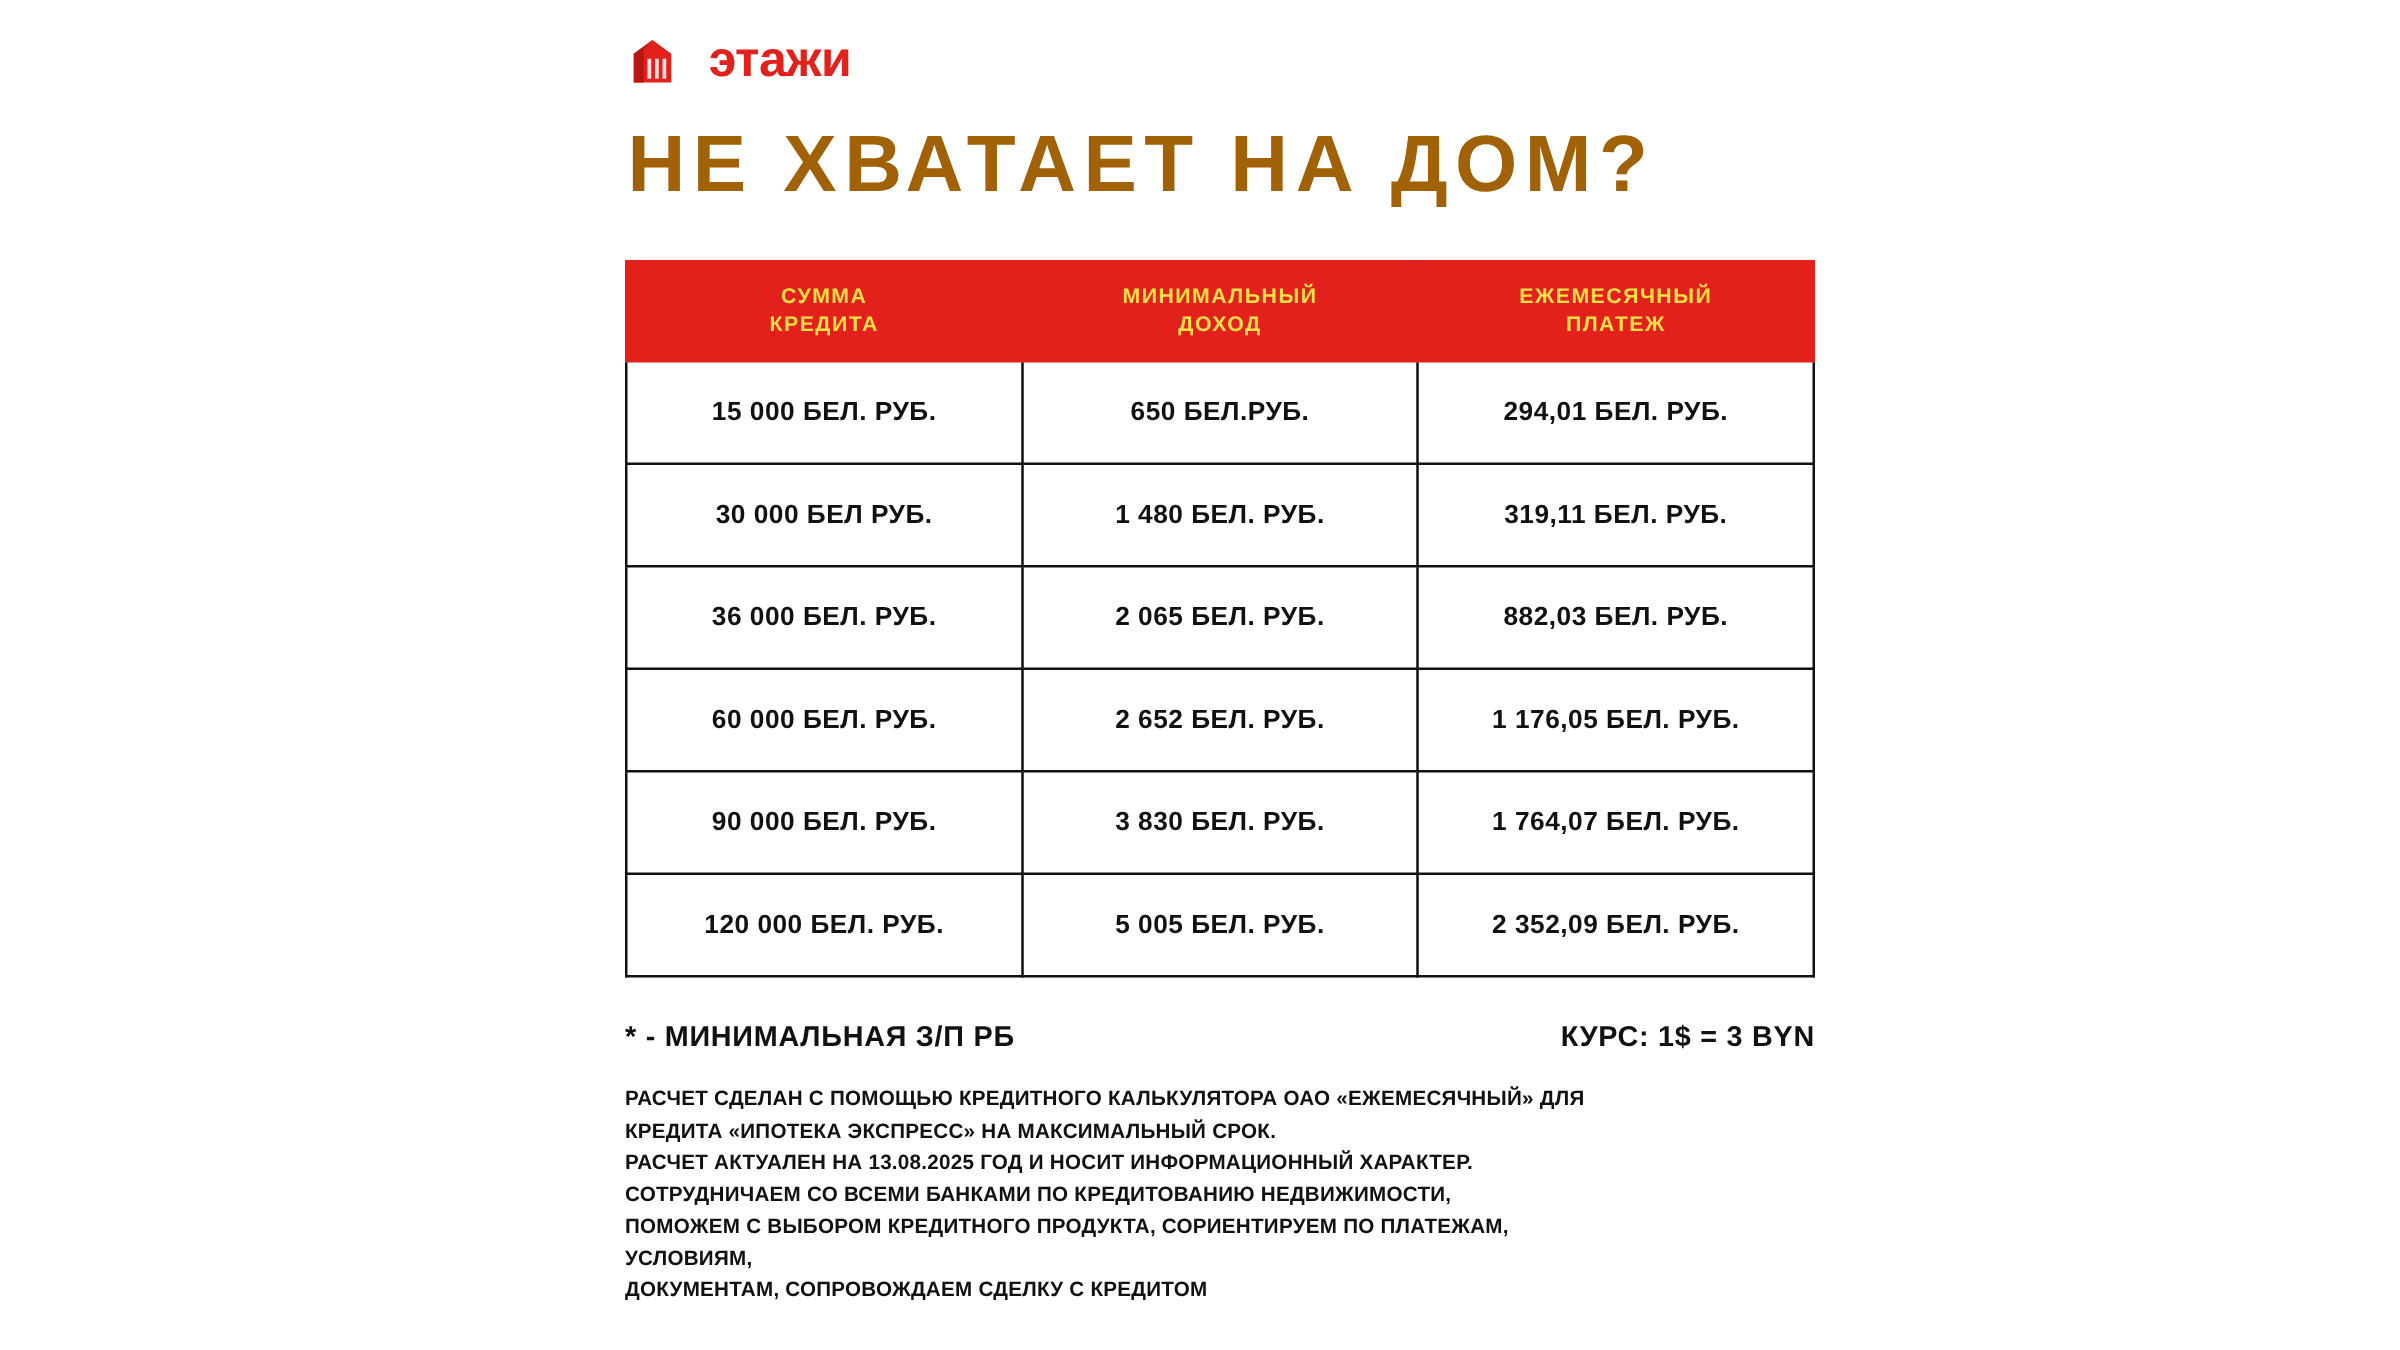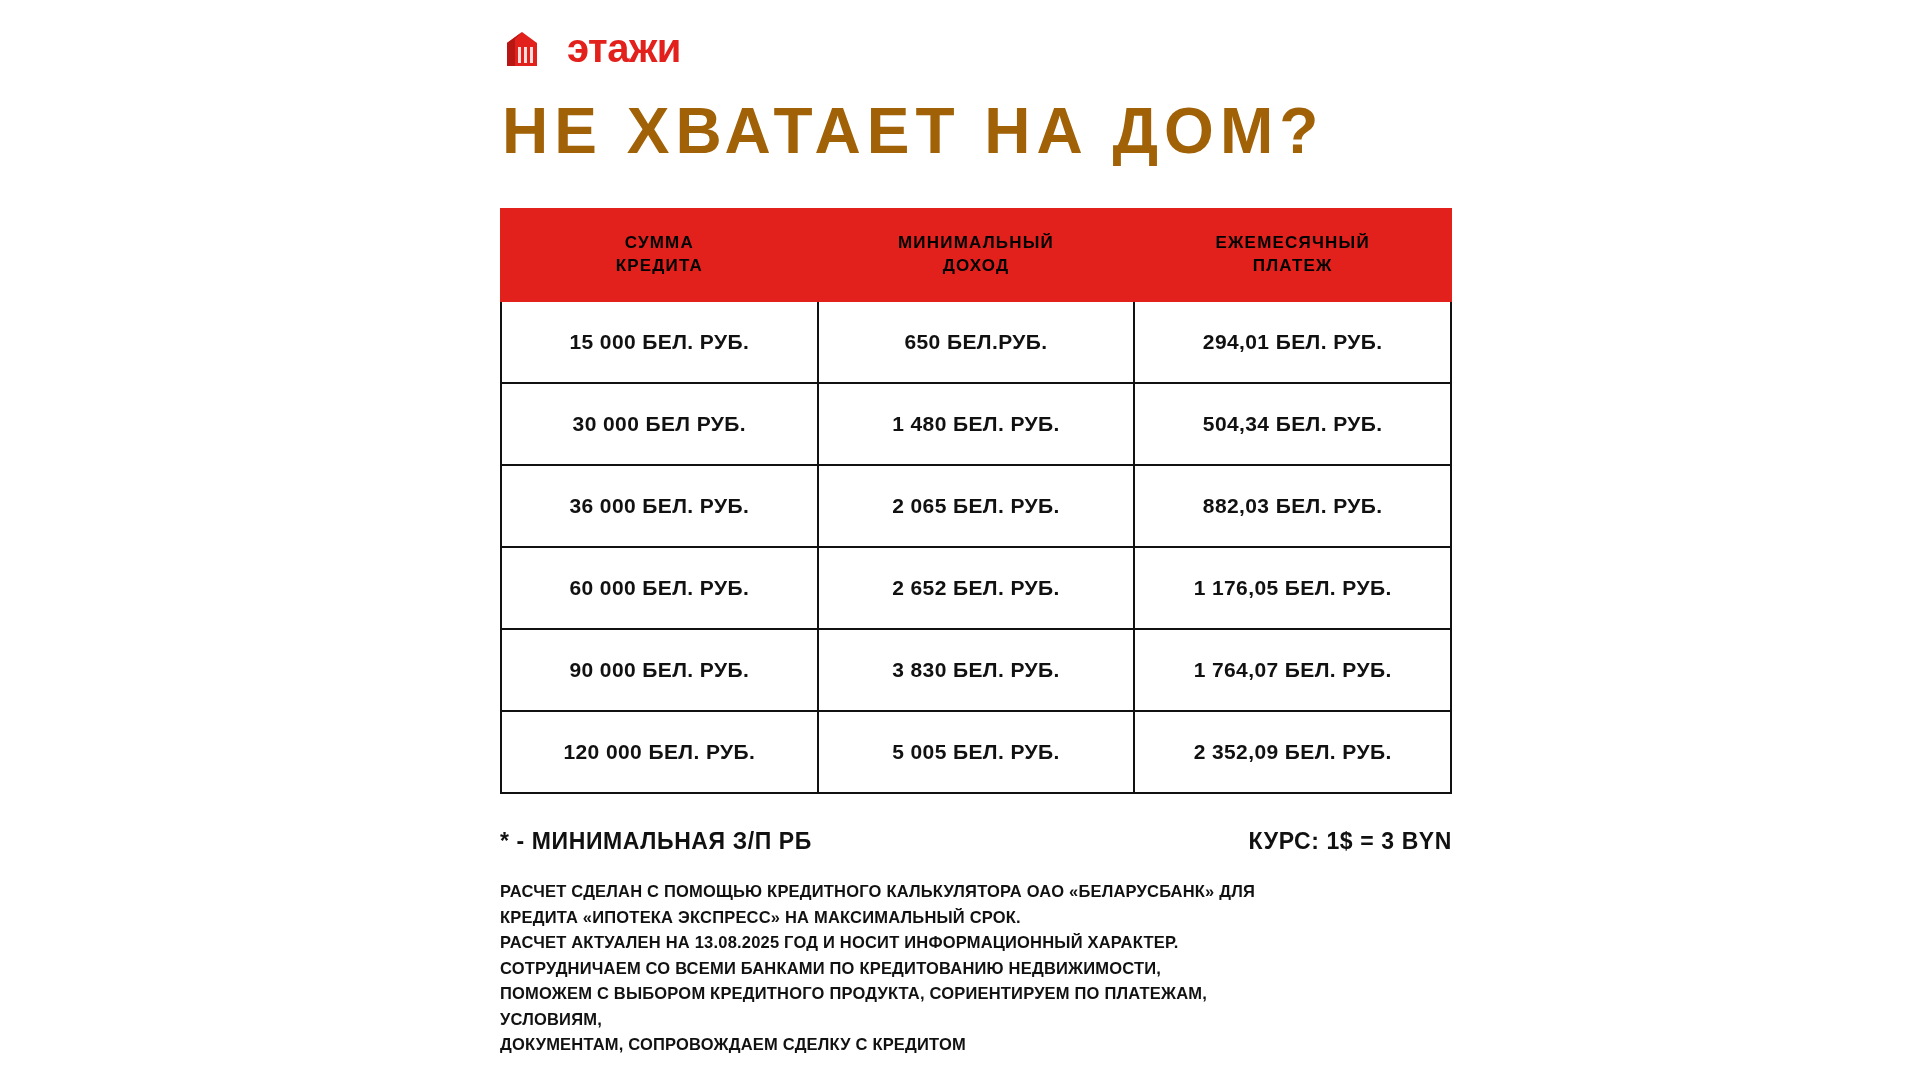--- a/index.html
+++ b/index.html
@@ -62,27 +62,27 @@
     border-collapse: collapse;
     table-layout: fixed;
   }
   .table th, .table td {
     border: 2px solid #111111;
     text-align: center;
     vertical-align: middle;
   }
   .table thead th {
     background: #E2211C;
-    color: #000000;
+    color: #fde047;
     border-color: #E2211C;
     font-size: 17px;
     font-weight: 700;
     letter-spacing: 1.2px;
     line-height: 1.35;
-    height: 92px;
+    height: 80px;
     padding: 6px 8px;
   }
   .table tbody td {
     height: 82px;
     font-size: 21px;
     font-weight: 700;
     color: #111111;
     letter-spacing: 0.4px;
     padding: 4px 6px;
   }
@@ -152,21 +152,21 @@
       </thead>
       <tbody>
         <tr>
           <td>15 000 БЕЛ. РУБ.</td>
           <td>650 БЕЛ.РУБ.</td>
           <td>294,01 БЕЛ. РУБ.</td>
         </tr>
         <tr>
           <td>30 000 БЕЛ РУБ.</td>
           <td>1 480 БЕЛ. РУБ.</td>
-          <td>504,34 БЕЛ. РУБ.</td>
+          <td>319,11 БЕЛ. РУБ.</td>
         </tr>
         <tr>
           <td>36 000 БЕЛ. РУБ.</td>
           <td>2 065 БЕЛ. РУБ.</td>
           <td>882,03 БЕЛ. РУБ.</td>
         </tr>
         <tr>
           <td>60 000 БЕЛ. РУБ.</td>
           <td>2 652 БЕЛ. РУБ.</td>
           <td>1 176,05 БЕЛ. РУБ.</td>
@@ -183,21 +183,21 @@
         </tr>
       </tbody>
     </table>
 
     <div class="notes-row">
       <span>* - МИНИМАЛЬНАЯ З/П РБ</span>
       <span>КУРС: 1$ = 3 BYN</span>
     </div>
 
     <div class="fineprint">
-      <p>РАСЧЕТ СДЕЛАН С ПОМОЩЬЮ КРЕДИТНОГО КАЛЬКУЛЯТОРА ОАО «БЕЛАРУСБАНК» ДЛЯ</p>
+      <p>РАСЧЕТ СДЕЛАН С ПОМОЩЬЮ КРЕДИТНОГО КАЛЬКУЛЯТОРА ОАО «ЕЖЕМЕСЯЧНЫЙ» ДЛЯ</p>
       <p>КРЕДИТА «ИПОТЕКА ЭКСПРЕСС» НА МАКСИМАЛЬНЫЙ СРОК.</p>
       <p>РАСЧЕТ АКТУАЛЕН НА 13.08.2025 ГОД И НОСИТ ИНФОРМАЦИОННЫЙ ХАРАКТЕР.</p>
       <p>СОТРУДНИЧАЕМ СО ВСЕМИ БАНКАМИ ПО КРЕДИТОВАНИЮ НЕДВИЖИМОСТИ,</p>
       <p>ПОМОЖЕМ С ВЫБОРОМ КРЕДИТНОГО ПРОДУКТА, СОРИЕНТИРУЕМ ПО ПЛАТЕЖАМ,</p>
       <p>УСЛОВИЯМ,</p>
       <p>ДОКУМЕНТАМ, СОПРОВОЖДАЕМ СДЕЛКУ С КРЕДИТОМ</p>
     </div>
 
   </div>
 </div>

